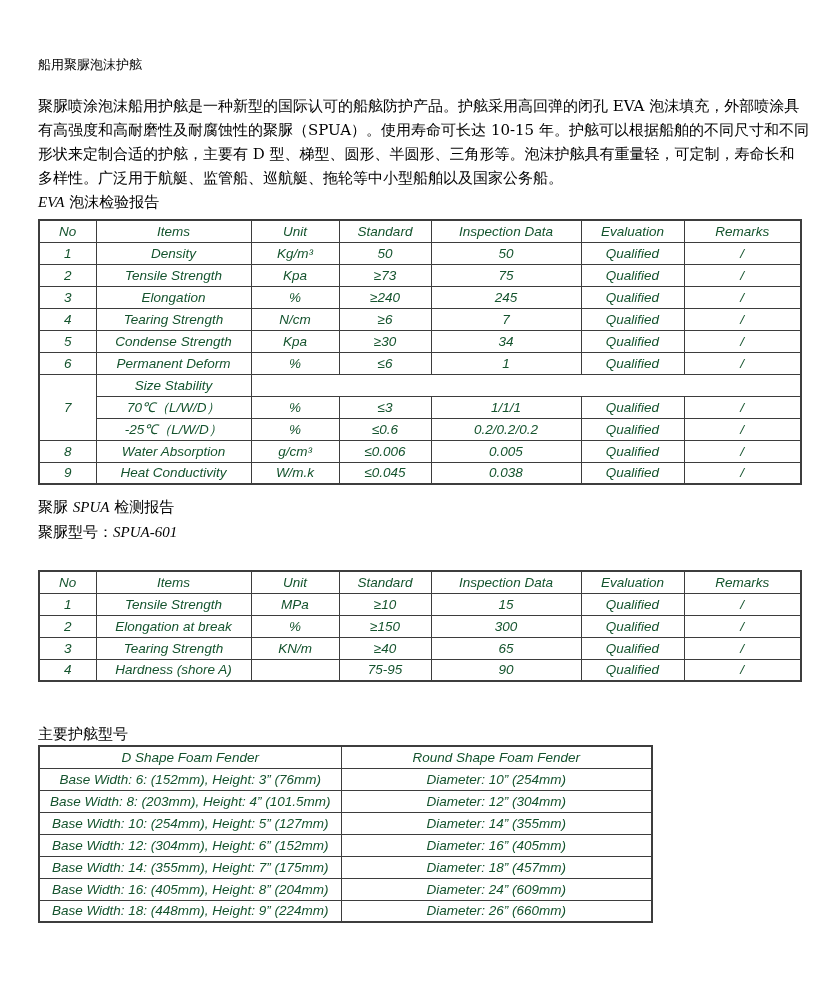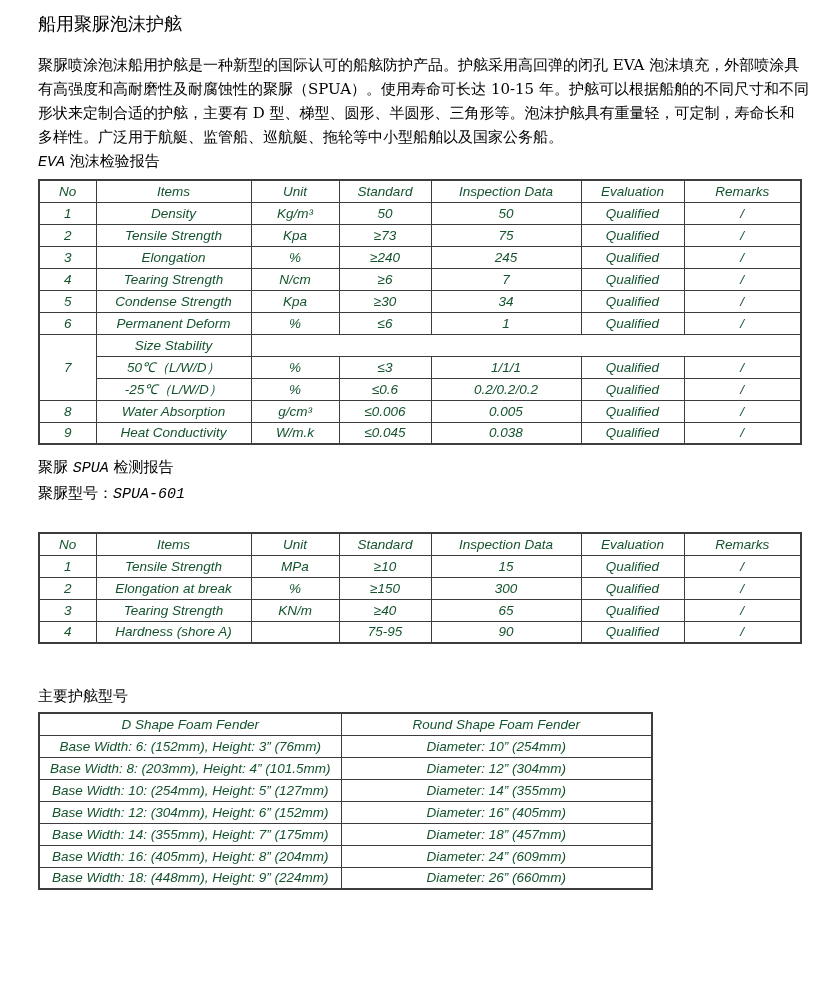--- a/index.html
+++ b/index.html
@@ -6,34 +6,34 @@
   html, body { margin: 0; padding: 0; }
   body {
     width: 830px; height: 993px;
     background: #ffffff;
     color: #000000;
     font-family: "DejaVu Serif", "Liberation Serif", serif;
     overflow: hidden;
   }
   .page { padding: 13px 28px 0 38px; }
 
-  .doc-title { font-size: 18px; line-height: 21px; }
+  .doc-title { font-size: 13px; line-height: 21px; margin-top: 41px; }
 
   .intro { margin-top: 19px; font-size: 15px; }
   .intro .line { line-height: 24px; white-space: nowrap; }
 
   .sec-heading { font-size: 15px; line-height: 21px; }
   .h-tech   { margin-top: 21px; }
   .h-eva    { margin-top: 2px; }
   .h-spua   { margin-top: 12px; }
   .h-model  { margin-top: 4px; }
   .h-fender { margin-top: 42px; }
 
   .latin {
-    font-family: Liberation Mono, monospace;
+    font-family: Liberation Serif, serif;
     font-style: italic;
   }
 
   table {
     border-collapse: collapse;
     table-layout: fixed;
     font-family: "Liberation Sans", sans-serif;
     font-style: italic;
     font-size: 13.5px;
     text-align: center;
@@ -52,21 +52,21 @@
   .t-spua { margin-top: 27px; }
 
   .col-no   { width: 57px; }
   .col-item { width: 155px; }
   .col-unit { width: 88px; }
   .col-std  { width: 92px; }
   .col-insp { width: 150px; }
   .col-eval { width: 103px; }
   .col-rem  { width: 117px; }
 
-  .fender-table { width: 613px; border: 2px solid #3d3d3d; margin-top: 5px; }
+  .fender-table { width: 613px; border: 2px solid #3d3d3d; }
   .fender-table th, .fender-table td {
     border: 1px solid #3d3d3d;
     height: 22px;
     padding: 0 2px;
     font-weight: normal;
     overflow: hidden;
     white-space: nowrap;
   }
   .col-d     { width: 302px; }
   .col-round { width: 311px; }
@@ -163,21 +163,21 @@
         <td>1</td>
         <td>Qualified</td>
         <td>/</td>
       </tr>
       <tr>
         <td rowspan="3">7</td>
         <td>Size Stability</td>
         <td colspan="5"></td>
       </tr>
       <tr>
-        <td>50℃（L/W/D）</td>
+        <td>70℃（L/W/D）</td>
         <td>%</td>
         <td>≤3</td>
         <td>1/1/1</td>
         <td>Qualified</td>
         <td>/</td>
       </tr>
       <tr>
         <td>-25℃（L/W/D）</td>
         <td>%</td>
         <td>≤0.6</td>

